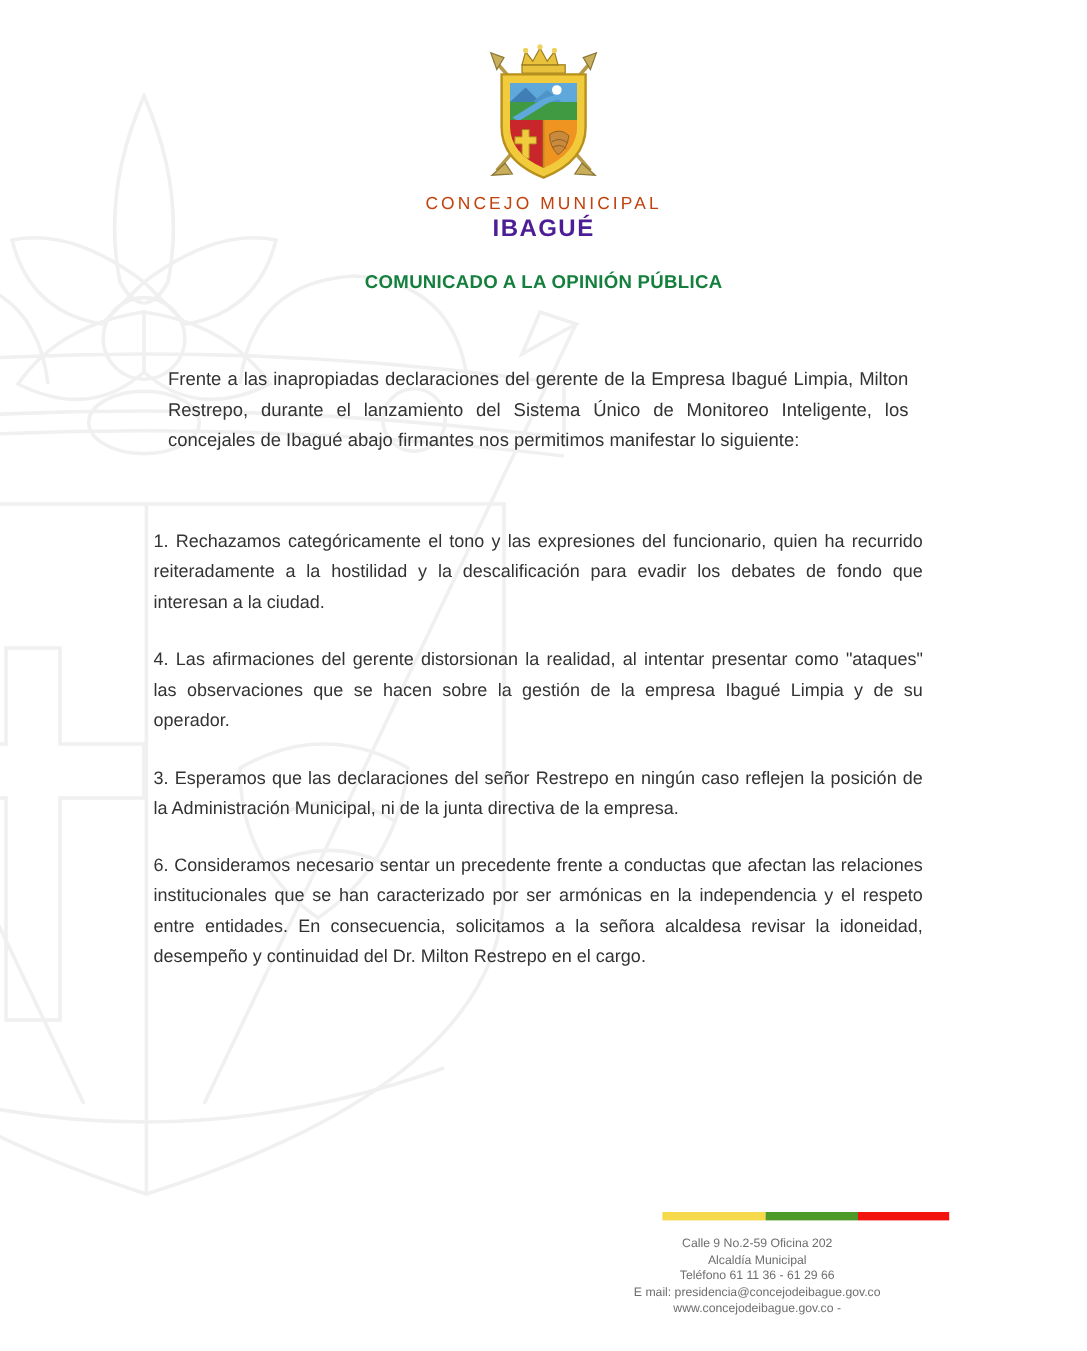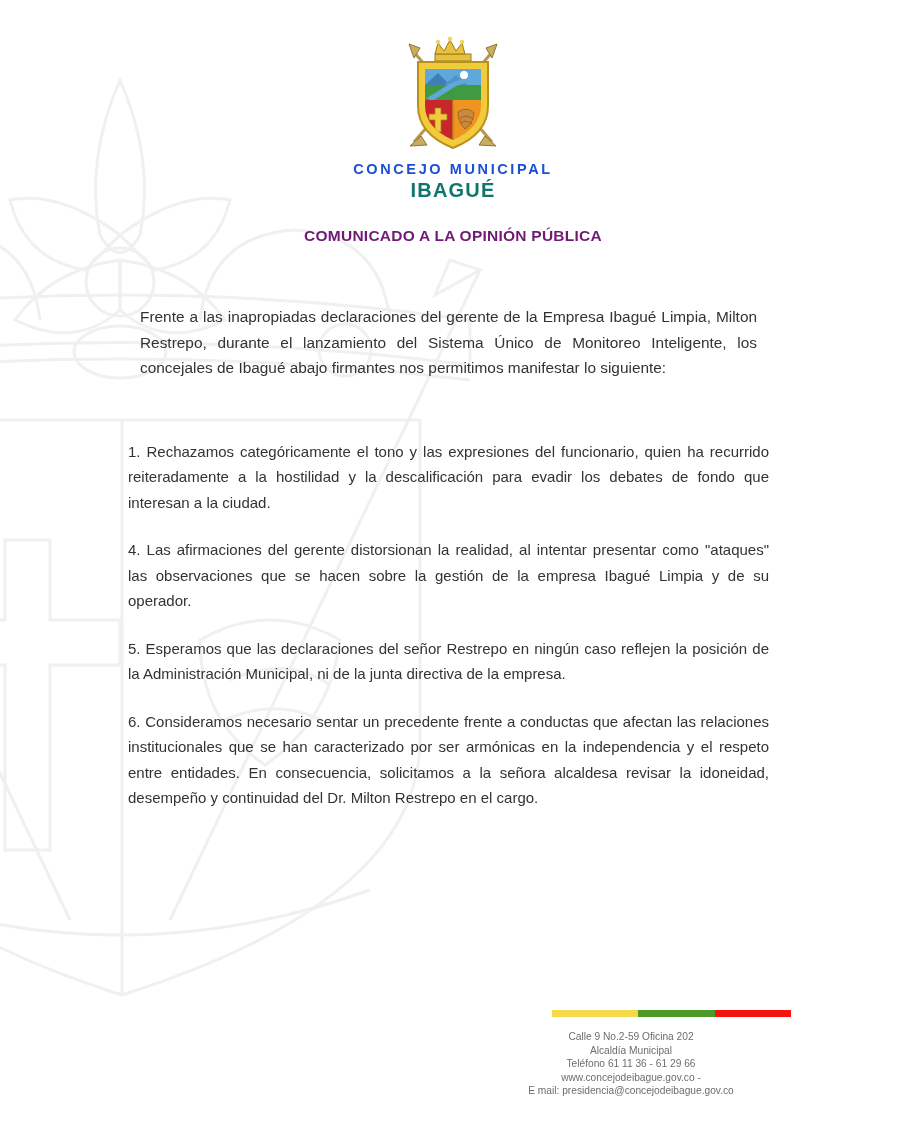--- a/index.html
+++ b/index.html
@@ -43,43 +43,43 @@
     margin-top: 34px;
     display: inline-block;
   }
   .logo-text {
     margin-top: 2px;
     line-height: 1;
   }
   .logo-line1 {
     font-size: 14.5px;
     letter-spacing: 2.6px;
-    color: #1d4ed8;
-    font-weight: 700;
+    color: #c2410c;
+    font-weight: 400;
     display: block;
   }
   .logo-line2 {
     font-size: 20px;
     letter-spacing: 1.2px;
-    color: #0f766e;
+    color: #4c1d95;
     font-weight: 700;
     display: block;
     margin-top: 3px;
   }
 
   
   .doc-title {
     position: absolute;
     left: 0;
     top: 227px;
     width: 906px;
     text-align: center;
     font-size: 15.5px;
     font-weight: 700;
-    color: #701a75;
+    color: #15803d;
     letter-spacing: 0.25px;
     z-index: 2;
   }
 
   
   .content {
     position: absolute;
     left: 128px;
     top: 292px;
     width: 641px;
@@ -236,30 +236,30 @@
       <span class="logo-line2">IBAGUÉ</span>
     </div>
   </div>
 
   <div class="doc-title">COMUNICADO A LA OPINIÓN PÚBLICA</div>
 
   <div class="content">
     <p class="para intro">Frente a las inapropiadas declaraciones del gerente de la Empresa Ibagué Limpia, Milton Restrepo, durante el lanzamiento del Sistema Único de Monitoreo Inteligente, los concejales de Ibagué abajo firmantes nos permitimos manifestar lo siguiente:</p>
     <p class="item">1. Rechazamos categóricamente el tono y las expresiones del funcionario, quien ha recurrido reiteradamente a la hostilidad y la descalificación para evadir los debates de fondo que interesan a la ciudad.</p>
     <p class="item">4. Las afirmaciones del gerente distorsionan la realidad, al intentar presentar como "ataques" las observaciones que se hacen sobre la gestión de la empresa Ibagué Limpia y de su operador.</p>
-    <p class="item">5. Esperamos que las declaraciones del señor Restrepo en ningún caso reflejen la posición de la Administración Municipal, ni de la junta directiva de la empresa.</p>
+    <p class="item">3. Esperamos que las declaraciones del señor Restrepo en ningún caso reflejen la posición de la Administración Municipal, ni de la junta directiva de la empresa.</p>
     <p class="item">6. Consideramos necesario sentar un precedente frente a conductas que afectan las relaciones institucionales que se han caracterizado por ser armónicas en la independencia y el respeto entre entidades. En consecuencia, solicitamos a la señora alcaldesa revisar la idoneidad, desempeño y continuidad del Dr. Milton Restrepo en el cargo.</p>
   </div>
 
   <div class="footer">
     <div class="tricolor">
       <span class="tri-yellow" style="background: rgb(246, 216, 75);"></span>
       <span class="tri-green" style="background: rgb(78, 154, 40);"></span>
       <span class="tri-red" style="background: rgb(243, 20, 15);"></span>
     </div>
     <div class="footer-line">Calle 9 No.2-59 Oficina 202</div>
     <div class="footer-line">Alcaldía Municipal</div>
     <div class="footer-line"><span>Teléfono</span> <span class="phone-number">61 11 36 - 61 29 66</span></div>
+    <div class="footer-line">E mail: presidencia@concejodeibague.gov.co</div>
     <div class="footer-line">www.concejodeibague.gov.co -</div>
-    <div class="footer-line">E mail: presidencia@concejodeibague.gov.co</div>
   </div>
 
 </div>
 
 </body></html>

